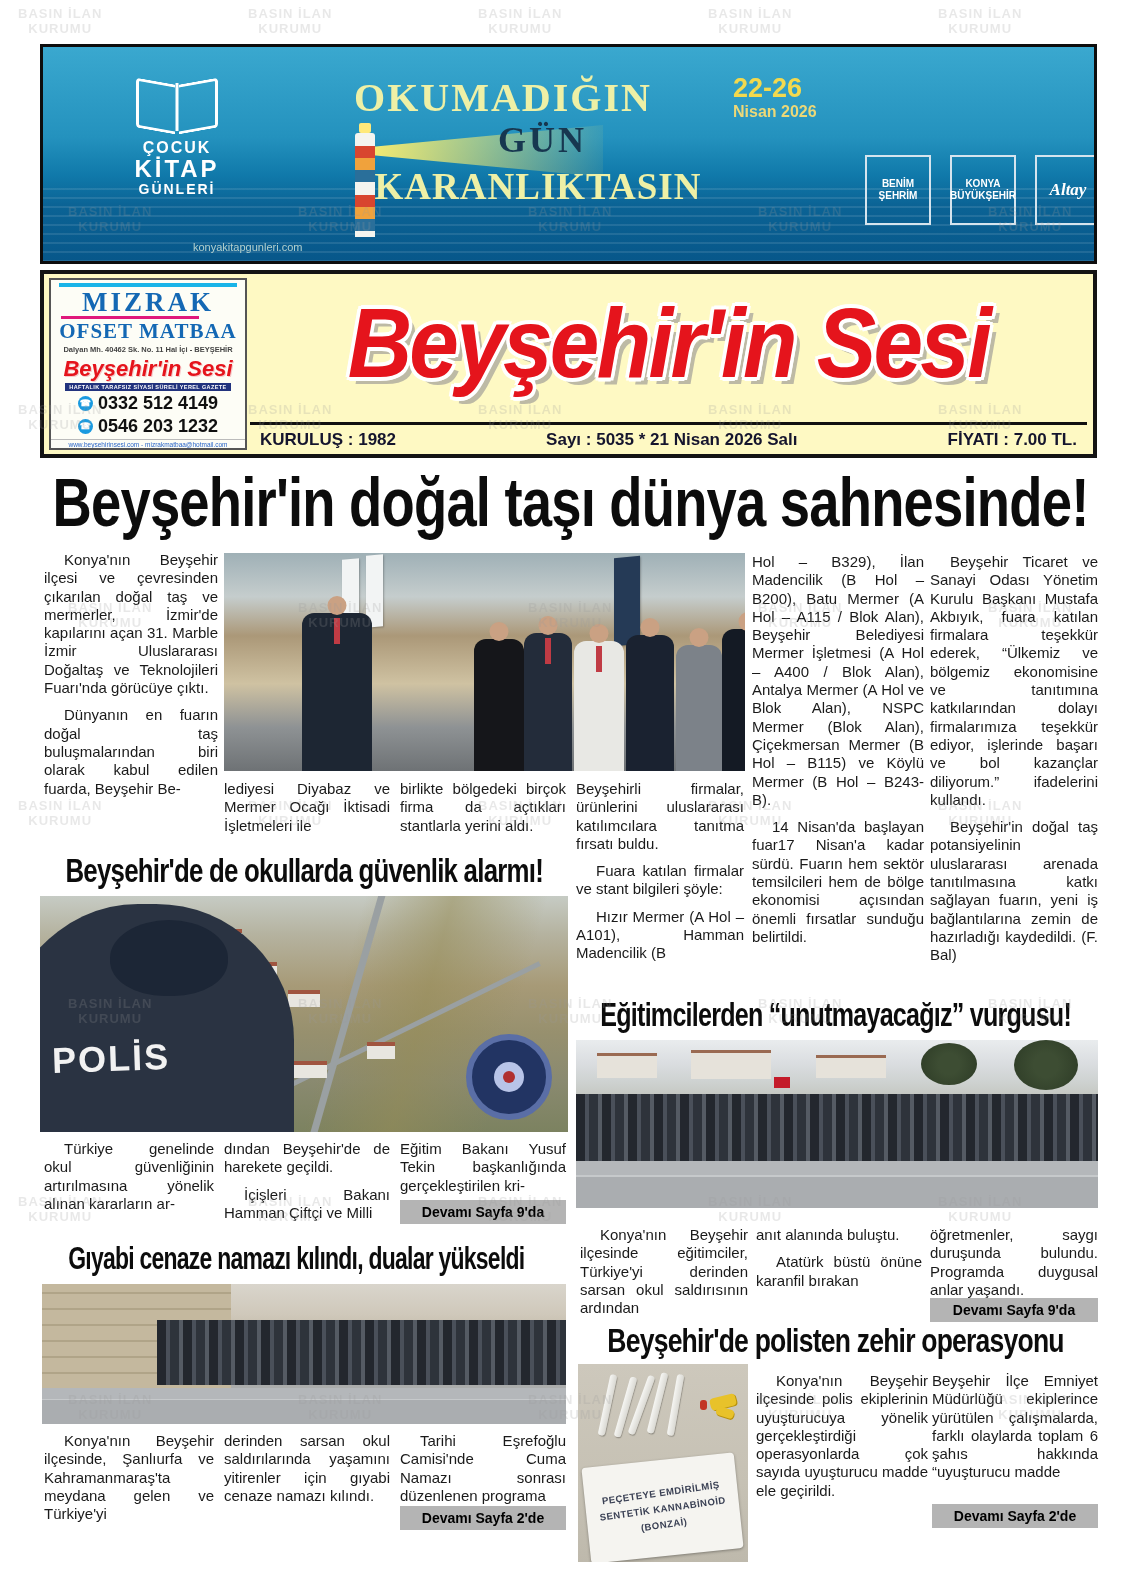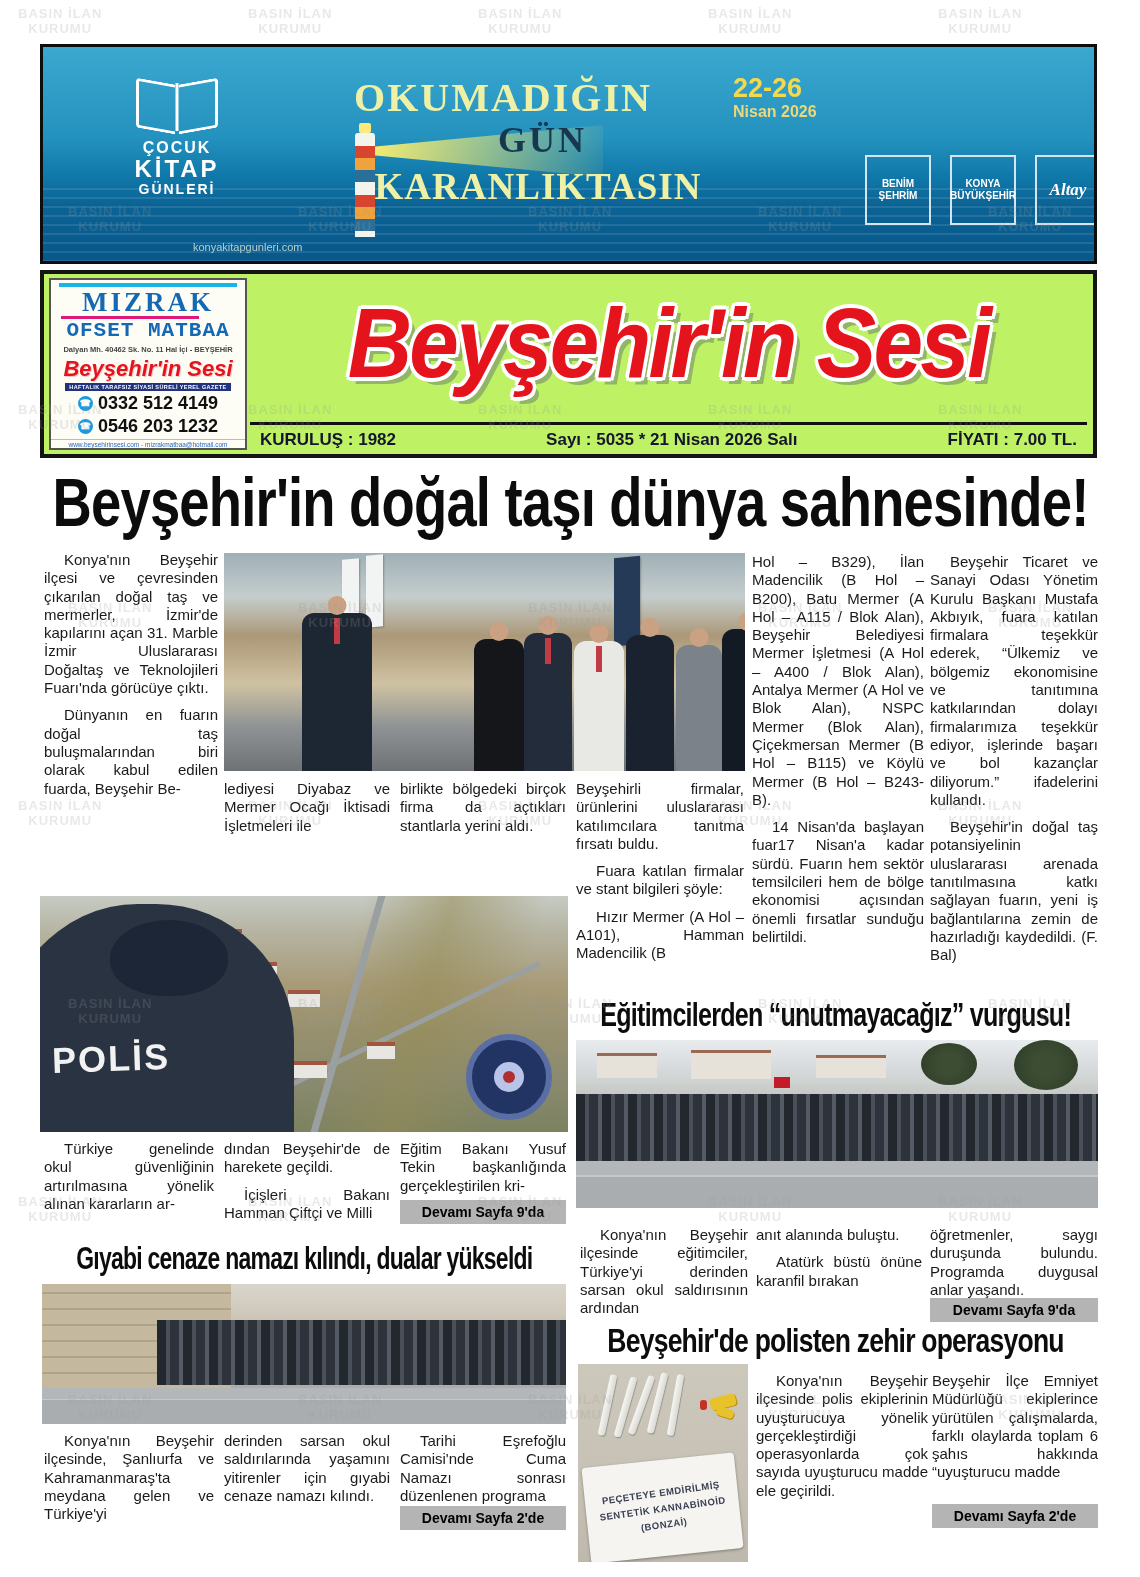--- a/index.html
+++ b/index.html
@@ -39,29 +39,29 @@
   .bdate1{position:absolute;left:690px;top:26px;font-size:27px;font-weight:800;color:#f3d94e;z-index:3;}
   .bdate2{position:absolute;left:690px;top:56px;font-size:16px;font-weight:700;color:#ecd878;z-index:3;}
   .venue{position:absolute;left:690px;top:88px;font-size:16px;font-weight:700;color:#d9e06e;line-height:1.35;z-index:3;white-space:pre-line;}
   .badges{position:absolute;left:822px;top:108px;display:flex;gap:19px;z-index:3;}
   .badge{width:62px;height:66px;border:2px solid #d5e4ee;color:#fff;display:flex;align-items:center;justify-content:center;
          text-align:center;font-size:10px;font-weight:800;white-space:pre-line;line-height:1.2;}
   .badge.script{font-family:"Liberation Serif",serif;font-style:italic;font-size:17px;}
   .bsite{position:absolute;left:150px;bottom:8px;font-size:11px;color:#cfe3d8;opacity:.85;z-index:3;}
   
   .masthead{position:absolute;left:40px;top:270px;width:1057px;height:188px;z-index:1;
-            background:#bef264;border:4px solid #141414;box-sizing:border-box;}
+            background:#fef9c3;border:4px solid #141414;box-sizing:border-box;}
   .printer{position:absolute;left:5px;top:4px;width:198px;height:172px;background:#fdfdf6;
            border:2px solid #555;box-sizing:border-box;text-align:center;overflow:hidden;}
   .p-cyan{height:4px;background:#19b4e8;margin:3px 8px 1px;}
   .p-name1{font-size:27px;font-weight:800;color:#1468b4;letter-spacing:3px;line-height:1.05;
            font-family:"Liberation Serif",serif;}
   .p-mag{height:3px;background:#e0187c;margin:0 46px 1px 10px;}
   .p-name2{font-size:21px;font-weight:800;color:#1468b4;letter-spacing:1px;line-height:1.05;
-           font-family:Liberation Mono, monospace;}
+           font-family:Liberation Serif, serif;}
   .p-addr{font-size:7.5px;font-weight:700;color:#444;margin-top:3px;}
   .p-paper{font-size:22px;font-weight:800;font-style:italic;color:#e5141c;line-height:1.1;margin-top:3px;
            text-shadow:1px 1px 0 #f6c9c9;}
   .p-strip{margin:1px 14px;background:#22337e;color:#fff;font-size:5.5px;font-weight:700;padding:1px 0;letter-spacing:.4px;}
   .p-ph{display:flex;align-items:center;justify-content:center;gap:5px;font-weight:800;font-size:18px;color:#101010;margin-top:2px;}
   .ph-ico{width:15px;height:15px;border-radius:50%;background:#1a9ae0;color:#fff;font-size:9px;line-height:15px;flex:0 0 15px;}
   .p-web{font-size:6.5px;color:#2a66c8;margin-top:2px;border-top:1px solid #bbb;padding-top:1px;}
   .mtitle{position:absolute;left:204px;top:0;right:4px;height:138px;display:flex;align-items:center;justify-content:center;overflow:hidden;}
   .mtitle span{display:inline-block;font-size:99px;font-weight:800;font-style:italic;color:#e5141c;
        letter-spacing:-3px;transform:scaleX(.9);white-space:nowrap;
@@ -220,20 +220,23 @@
   </div>
   <div class="col" style="left:752px;top:553px;width:172px;">
     <p class="noind">Hol – B329), İlan Madencilik (B Hol – B200), Batu Mermer (A Hol – A115 / Blok Alan), Beyşehir Belediyesi Mermer İşletmesi (A Hol – A400 / Blok Alan), Antalya Mermer (A Hol ve Blok Alan), NSPC Mermer (Blok Alan), Çiçekmersan Mermer (B Hol – B115) ve Köylü Mermer (B Hol – B243-B).</p>
     <p>14 Nisan'da başlayan fuar17 Nisan'a kadar sürdü. Fuarın hem sektör temsilcileri hem de bölge ekonomisi açısından önemli fırsatlar sunduğu belirtildi.</p>
   </div>
   <div class="col" style="left:930px;top:553px;width:168px;">
     <p>Beyşehir Ticaret ve Sanayi Odası Yönetim Kurulu Başkanı Mustafa Akbıyık, fuara katılan firmalara teşekkür ederek, “Ülkemiz ve bölgemiz ekonomisine ve tanıtımına katkılarından dolayı firmalarımıza teşekkür ediyor, işlerinde başarı ve bol kazançlar diliyorum.” ifadelerini kullandı.</p>
     <p>Beyşehir'in doğal taş potansiyelinin uluslararası arenada tanıtılmasına katkı sağlayan fuarın, yeni iş bağlantılarına zemin de hazırladığı kaydedildi.  (F. Bal)</p>
   </div>
 
+  <div class="head" style="left:40px;top:846px;width:528px;height:48px;font-size:34px;--sx:.76;">
+    <span>Beyşehir'de de okullarda güvenlik alarmı!</span>
+  </div>
 
   <div class="photo photo2" style="left:40px;top:896px;width:528px;height:236px;">
     <div class="road" style="width:7px;height:150%;left:57%;top:-20%;transform:rotate(16deg);"></div>
     <div class="road" style="width:5px;height:120%;left:70%;top:-5%;transform:rotate(64deg);"></div>
     <div class="bld" style="left:40%;top:28%;"></div>
     <div class="bld" style="left:47%;top:40%;width:32px;"></div>
     <div class="bld" style="left:38%;top:55%;width:30px;"></div>
     <div class="bld" style="left:48%;top:70%;width:34px;"></div>
     <div class="bld" style="left:62%;top:62%;width:28px;"></div>
     <div class="bld" style="left:34%;top:14%;width:22px;"></div>
@@ -276,21 +279,21 @@
   </div>
   <div class="col" style="left:930px;top:1226px;width:168px;">
     <p class="noind">öğretmenler, saygı duruşunda bulundu. Programda duygusal anlar yaşandı.</p>
   </div>
   <div class="col" style="left:756px;top:1226px;width:166px;">
     <p class="noind">anıt alanında buluştu.</p>
     <p>Atatürk büstü önüne karanfil bırakan</p>
   </div>
   <div class="cont" style="left:930px;top:1298px;width:168px;">Devamı Sayfa 9'da</div>
 
-  <div class="head" style="left:40px;top:1236px;width:528px;height:46px;font-size:31px;--sx:.74;">
+  <div class="head" style="left:32px;top:1236px;width:528px;height:46px;font-size:31px;--sx:.74;">
     <span>Gıyabi cenaze namazı kılındı, dualar yükseldi</span>
   </div>
 
   <div class="photo photo4" style="left:42px;top:1284px;width:524px;height:140px;">
     <div class="wall"></div>
     <div class="crowd" style="left:22%;right:0;top:26%;height:46%;"></div>
     <div class="pave" style="height:26%;"></div>
   </div>
 
   <div class="col" style="left:44px;top:1432px;width:170px;">

